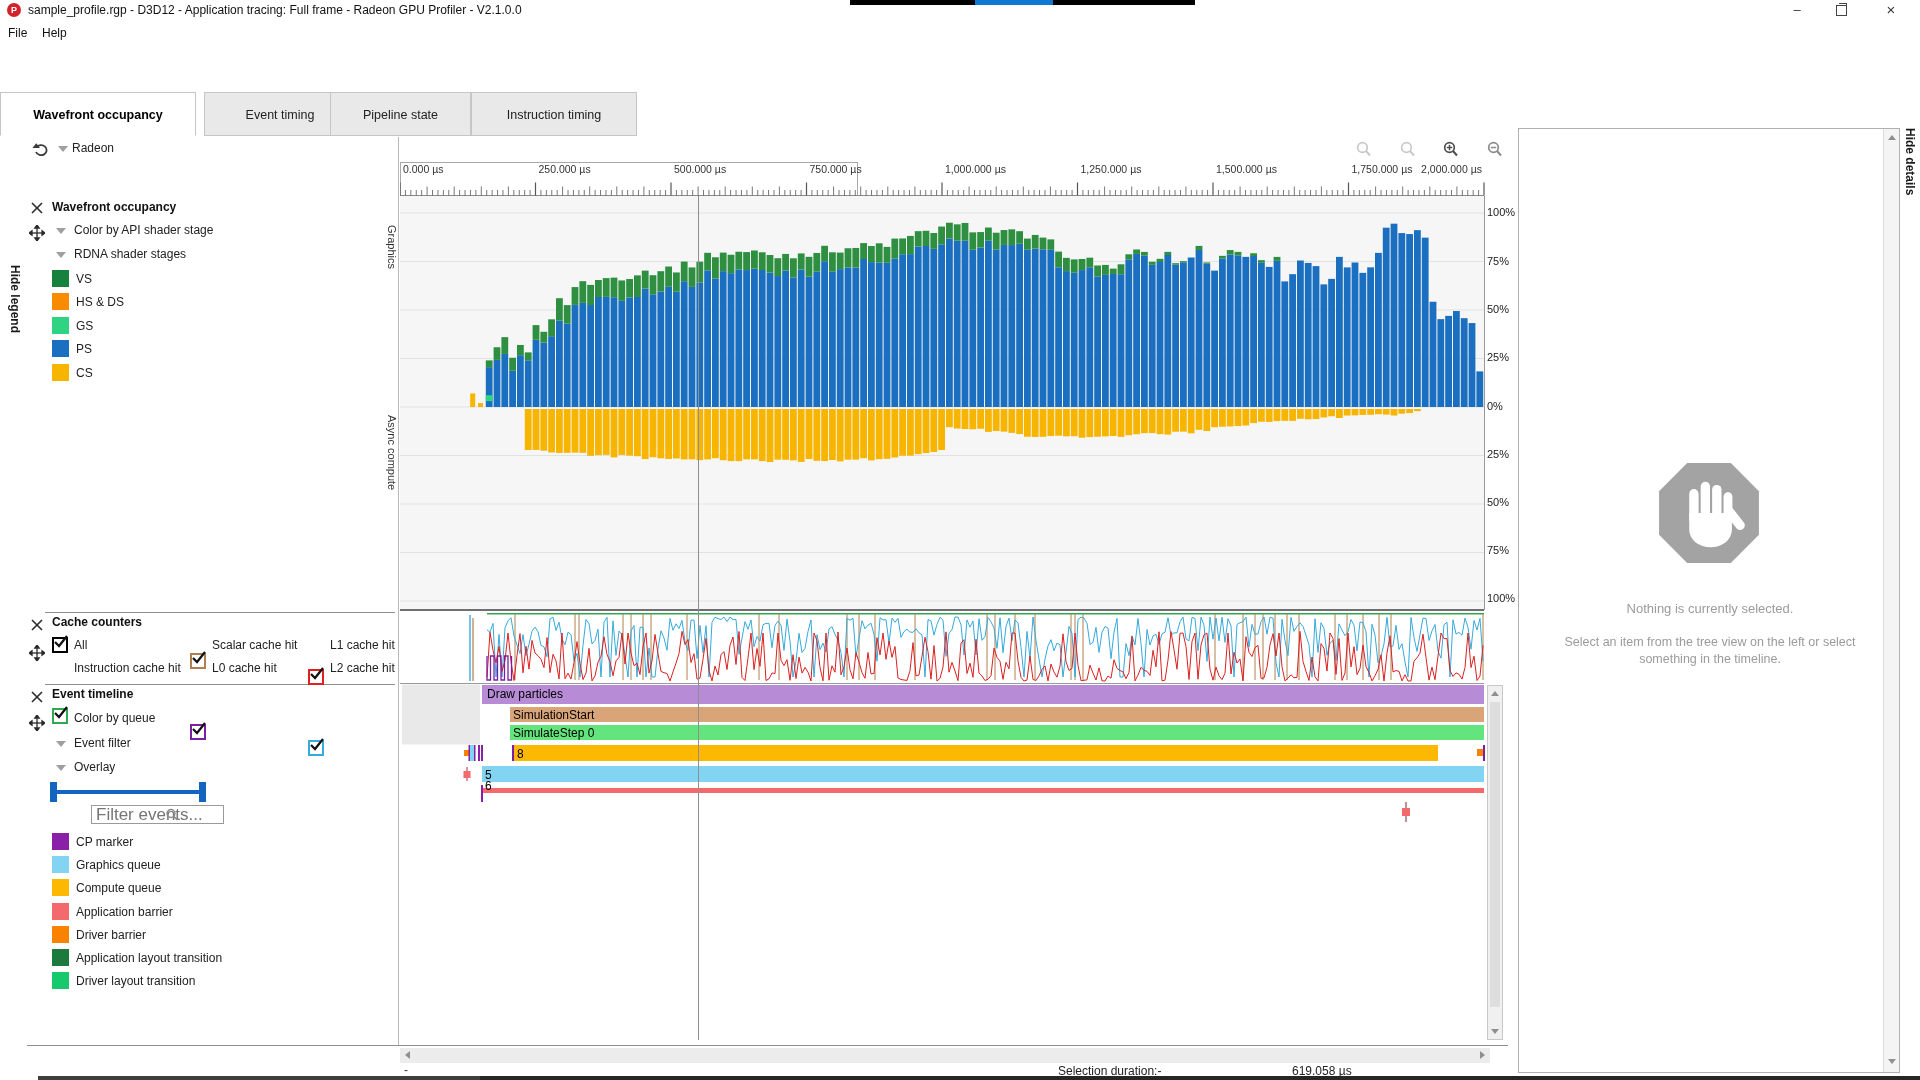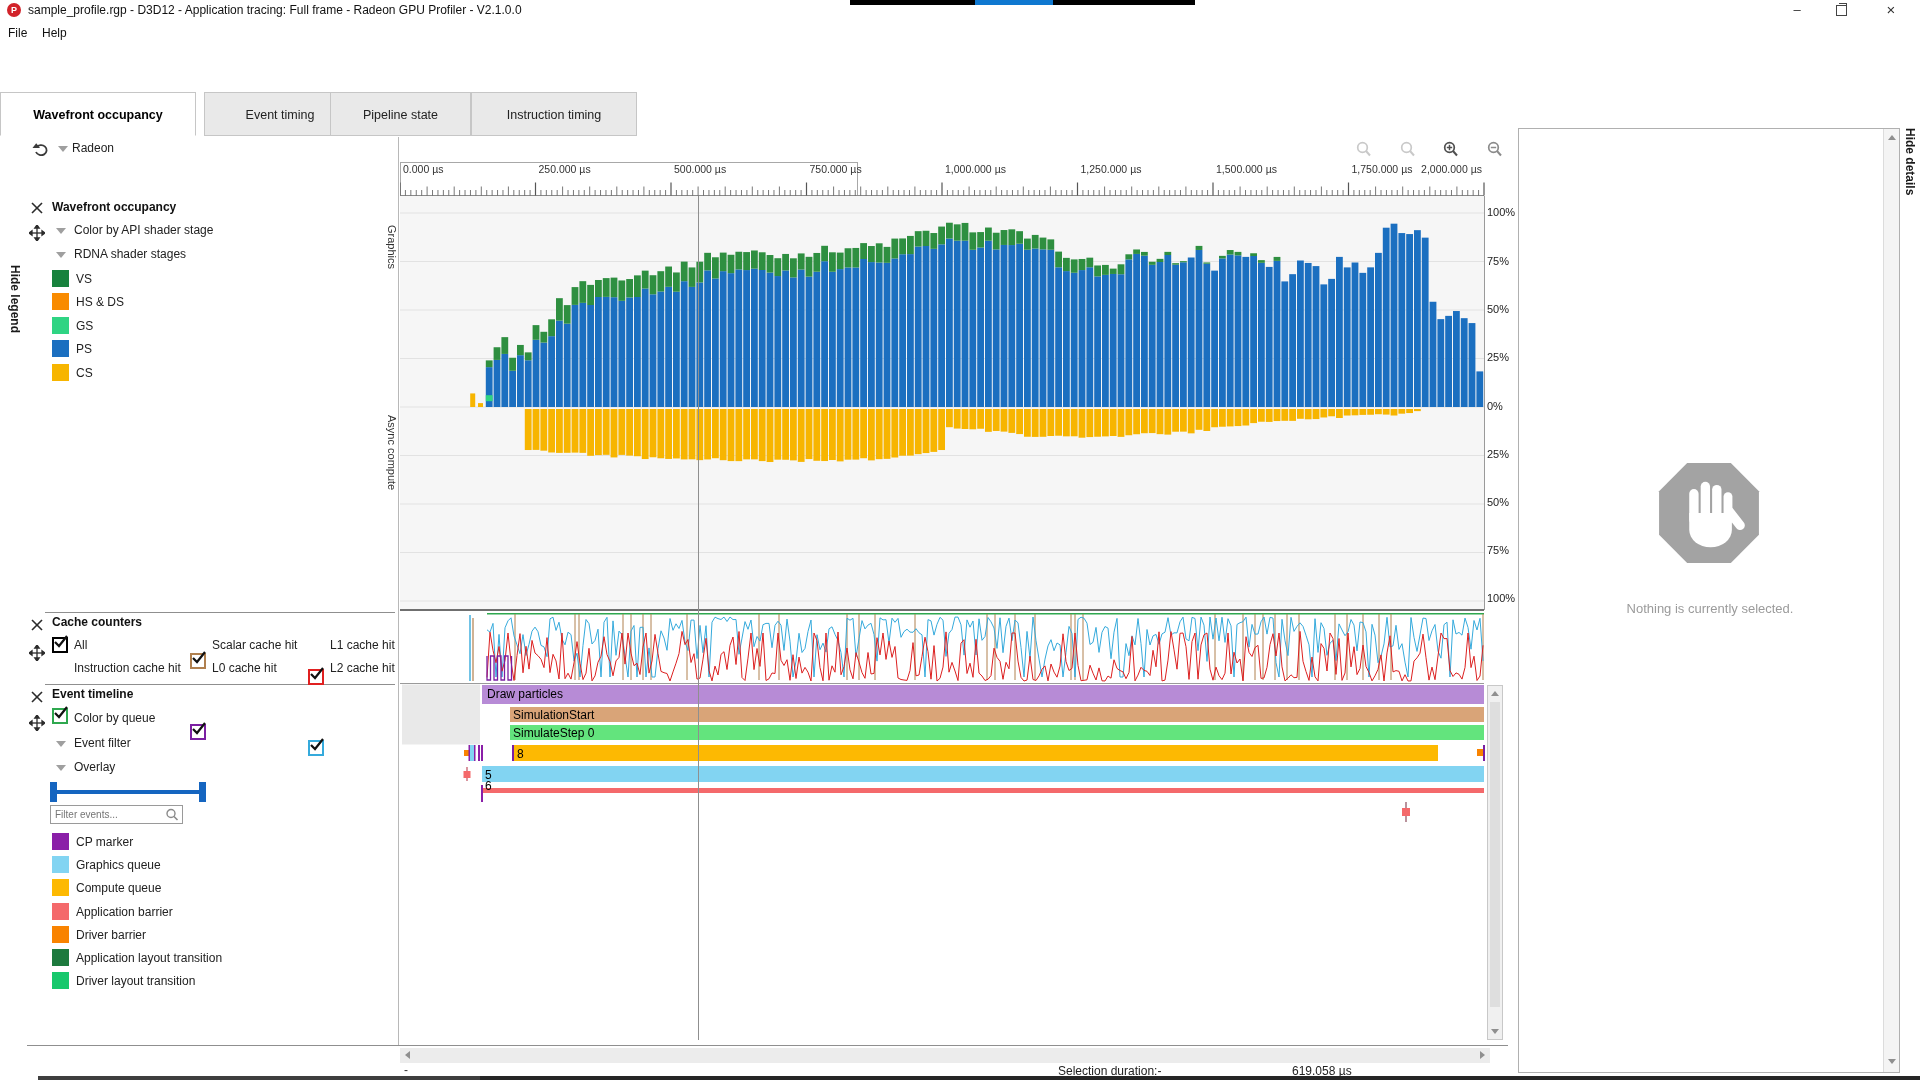--- a/index.html
+++ b/index.html
@@ -17,21 +17,21 @@
   .swatch{width:17px;height:17px;}
   .cbox{width:12px;height:12px;background:#fff;position:relative;}
   .cbox svg{position:absolute;left:0px;top:-4px;overflow:visible;}
   .navitem{position:absolute;top:14px;font-size:13px;font-weight:bold;letter-spacing:0.6px;color:#8f8f8f;text-align:center;cursor:default;}
   .navitem.active{color:#ffffff;}
   .tab{position:absolute;top:0;height:44px;background:#e9e9e9;border:1px solid #c6c6c6;box-sizing:border-box;font-size:12.5px;color:#222;text-align:center;line-height:44px;white-space:nowrap;}
   .tab.active{background:#ffffff;border-bottom:1px solid #ffffff;font-weight:bold;color:#000;}
   .winbtn{position:absolute;top:2px;width:18px;height:16px;color:#333;font-size:13px;text-align:center;line-height:16px;}
   .pct{position:absolute;left:1487px;font-size:11px;color:#222;width:40px;}
   .rulerlabel{font-size:10.5px;fill:#333;}
-  input.filter{position:absolute;box-sizing:border-box;border:1px solid #9a9a9a;font-size:10px;color:#444;padding:2px 18px 2px 4px;background:#fff;font-family:"Liberation Sans","DejaVu Sans",sans-serif;}
+  input.filter{position:absolute;box-sizing:border-box;border:1px solid #9a9a9a;font-size:17px;color:#444;padding:2px 18px 2px 4px;background:#fff;font-family:"Liberation Sans","DejaVu Sans",sans-serif;margin-left:41px;}
   .msg1{font-size:13px;color:#9b9b9b;text-align:center;}
   .msg2{font-size:12.5px;color:#9b9b9b;text-align:center;white-space:pre-line;line-height:1.35;}
 </style>
 </head>
 <body>
 
 <div id="root">
 
   <div class="abs" style="left:0;top:0;width:1920px;height:20px;background:#fff;">
     <div class="abs" style="left:7px;top:3px;width:14px;height:14px;border-radius:50%;background:#d2232a;color:#fff;font-size:9px;font-weight:bold;text-align:center;line-height:14px;">P</div>
@@ -924,20 +924,22 @@
           <rect x="31" y="27" width="9" height="34" rx="4.5"></rect>
           <rect x="42" y="20" width="9" height="41" rx="4.5"></rect>
           <rect x="53" y="23" width="9" height="38" rx="4.5"></rect>
           <rect x="64" y="30" width="8.5" height="31" rx="4.2"></rect>
           <rect x="66" y="44" width="9" height="26" rx="4.5" transform="rotate(-38 70 50)"></rect>
           <path d="M31 50 h41 v16 a20.5 17 0 0 1 -41 0 z"></path>
         </g>
       </svg>
     </div>
     <div class="abs msg1" style="left:41px;top:472px;width:300px;">Nothing is currently selected.</div>
+    <div class="abs msg2" style="left:21px;top:505px;width:340px;">Select an item from the tree view on the left or select
+something in the timeline.</div>
 
     <div class="abs" style="left:364px;top:0px;width:16px;height:943px;background:#f4f4f4;border-left:1px solid #dcdcdc;box-sizing:border-box;">
       <div class="tri-u abs" style="left:4px;top:6px;"></div>
       <div class="tri-d abs" style="left:4px;top:930px;"></div>
     </div>
   </div>
 
   <div class="abs" style="left:1900px;top:128px;width:20px;height:917px;background:#fff;">
     <div class="abs vtext" style="left:17px;top:0px;position:absolute;">Hide details</div>
   </div>

